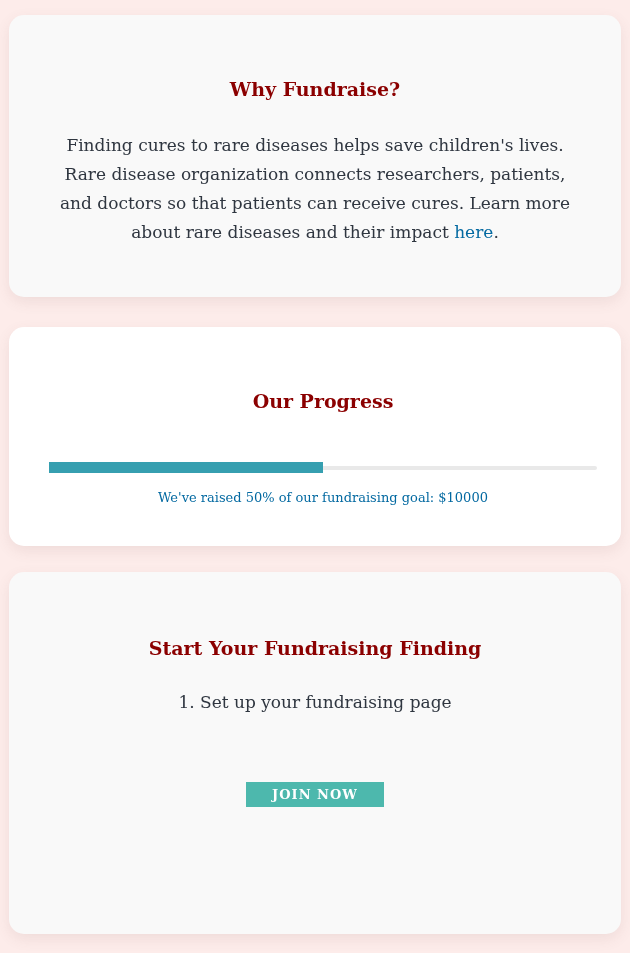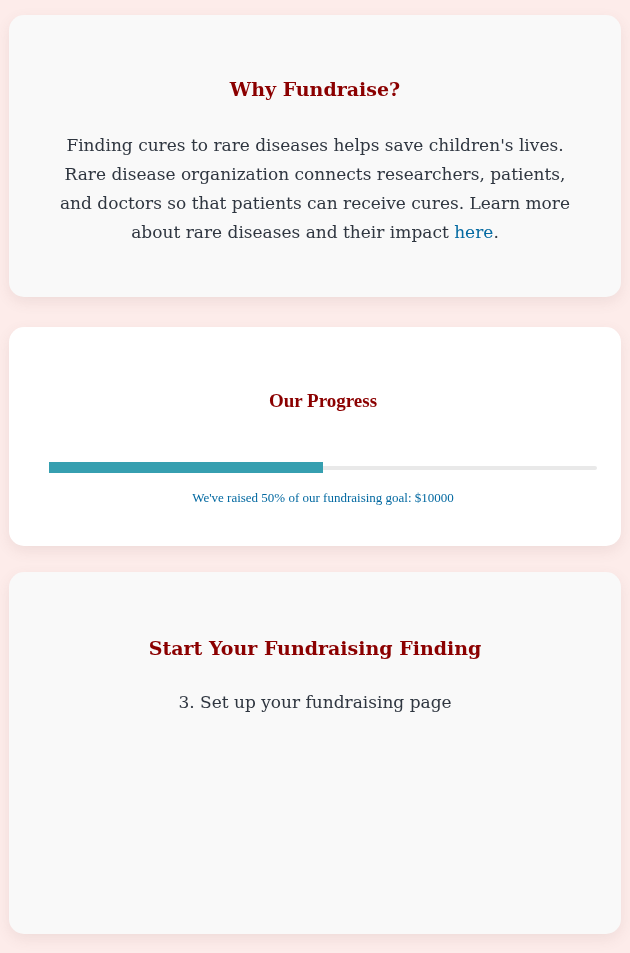--- a/index.html
+++ b/index.html
@@ -22,21 +22,20 @@
   }
   .card-why {
     height: 282px;
     padding: 62px 42px 0 42px;
   }
   .card-progress {
     height: 219px;
     margin-top: 30px;
     background: #ffffff;
     padding: 62px 24px 0 40px;
-    font-family: Liberation Serif, serif;
   }
   .card-journey {
     height: 362px;
     margin-top: 26px;
     padding: 64px 40px 0 40px;
   }
   h2.section-title {
     margin: 0;
     font-size: 19px;
     line-height: 24px;
@@ -116,14 +115,15 @@
   <h2 class="section-title">Our Progress</h2>
   <div class="progress">
     <div class="track"></div>
     <div class="fill" style="width: 50%;"></div>
   </div>
   <p class="progress-label">We've raised 50% of our fundraising goal: $10000</p>
 </div>
 
 <div class="card card-journey">
   <h2 class="section-title">Start Your Fundraising Finding</h2>
-  <p class="step">3. Set up your fundraising page</p>
+  <p class="step">1. Set up your fundraising page</p>
+  <button class="join-button">JOIN NOW</button>
 </div>
 
 </body></html>

